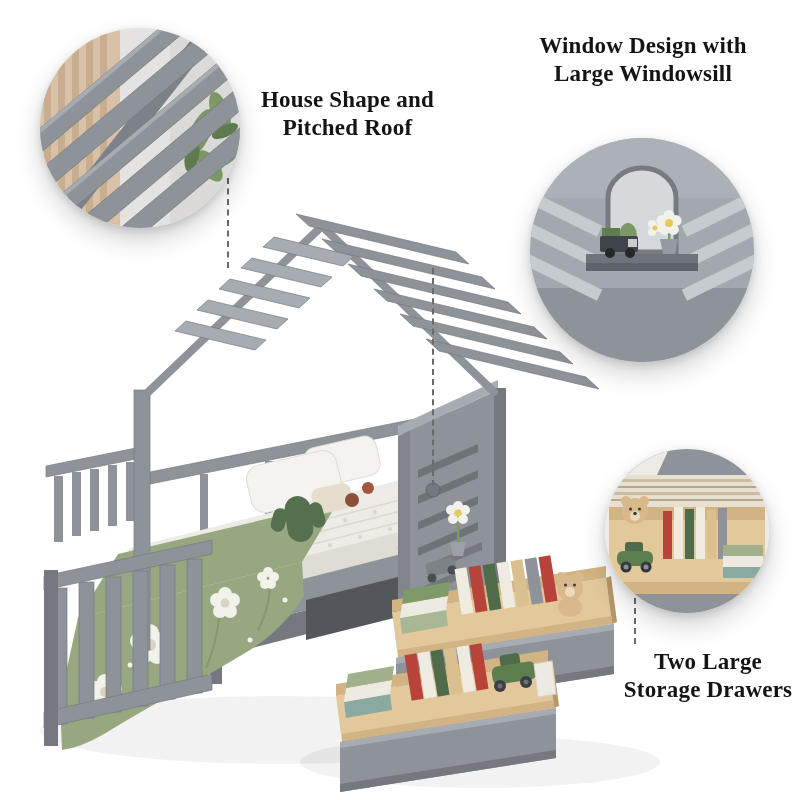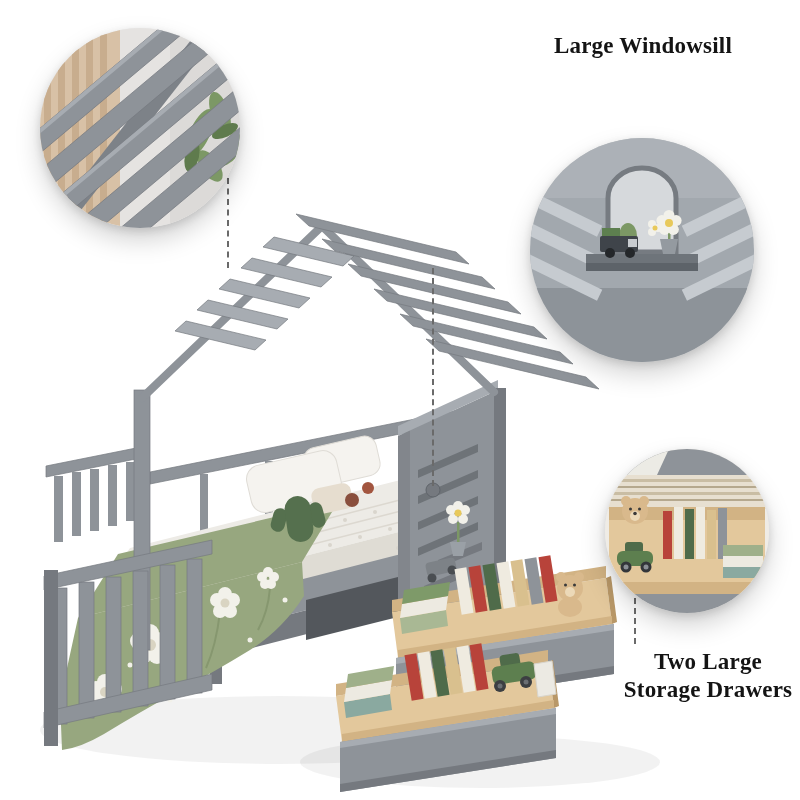--- a/index.html
+++ b/index.html
@@ -403,23 +403,26 @@
       </g>
       <g>
         <rect x="118" y="96" width="40" height="11" fill="#9fb08a"></rect>
         <rect x="118" y="107" width="40" height="11" fill="#edeae1"></rect>
         <rect x="118" y="118" width="40" height="11" fill="#8aa9a0"></rect>
       </g>
     </svg>
   </div>
 
   <div class="callout-label" style="left:240px;top:86px;width:215px">
+    <span>House Shape and</span>
+    <span>Pitched Roof</span>
   </div>
 
   <div class="callout-label" style="left:508px;top:32px;width:270px">
+    <span>Window Design with</span>
     <span>Large Windowsill</span>
   </div>
 
   <div class="callout-label" style="left:600px;top:648px;width:216px">
     <span>Two Large</span>
     <span>Storage Drawers</span>
   </div>
 
 </div>
 

